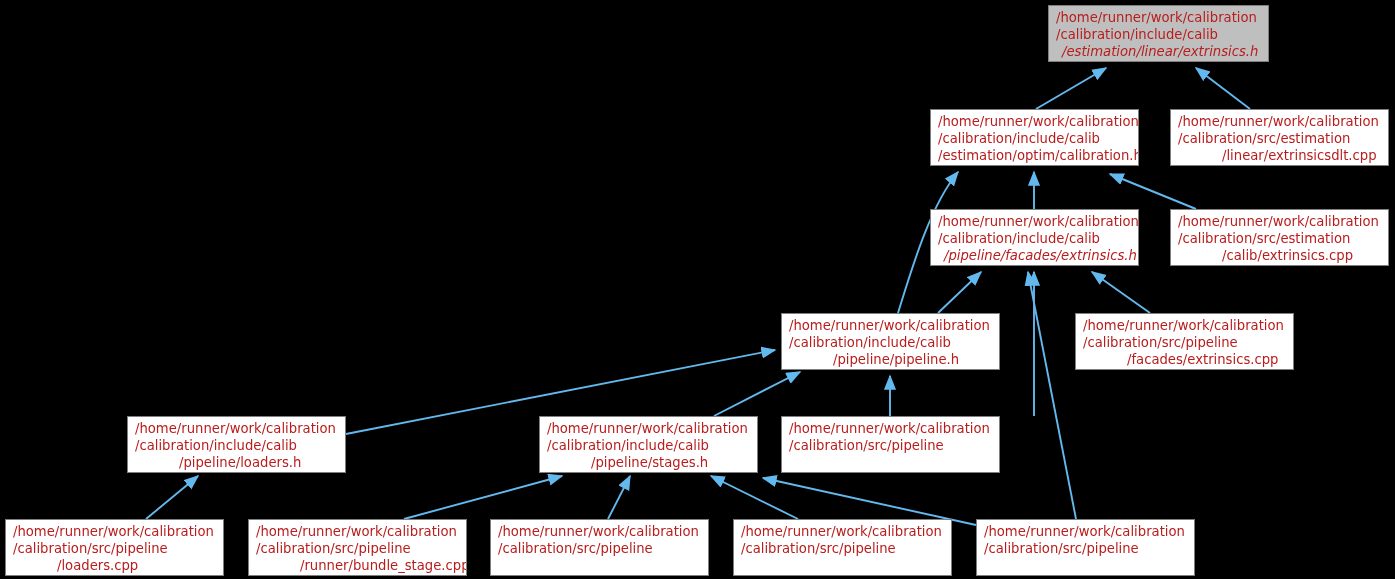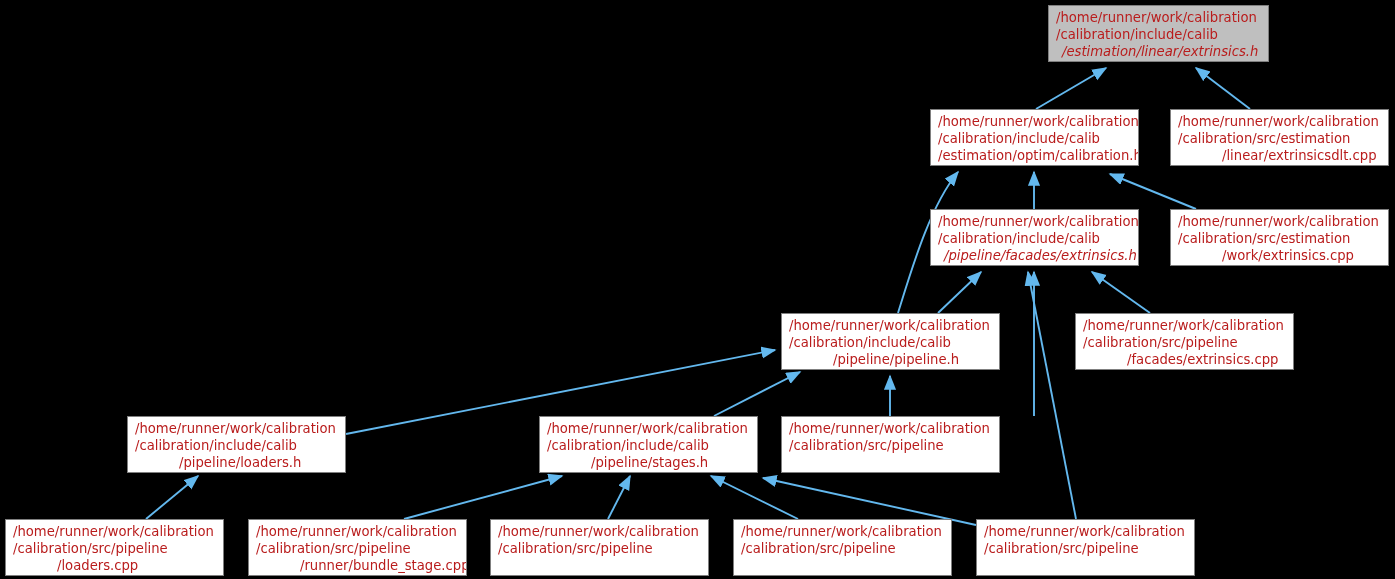--- a/index.html
+++ b/index.html
@@ -77,21 +77,21 @@
         <path d="M608,519 L630,476" fill="none" stroke="#63b8ee" stroke-width="1.9" marker-end="url(#arrow)"></path>
         <path d="M798,519 L711,476" fill="none" stroke="#63b8ee" stroke-width="1.9" marker-end="url(#arrow)"></path>
         <path d="M976,525 L763,478" fill="none" stroke="#63b8ee" stroke-width="1.9" marker-end="url(#arrow)"></path>
       </g>
   </svg>
   <div id="nodes-layer">
       <div class="gnode root" title="/home/runner/work/calibration/calibration/include/calib/estimation/linear/extrinsics.h" style="left: 1048px; top: 5px; width: 221px; height: 57px;"><span class="ln">/home/runner/work/calibration</span><span class="ln">/calibration/include/calib</span><span class="ln ind-sm">/estimation/linear/extrinsics.h</span></div>
       <div class="gnode" title="/home/runner/work/calibration/calibration/include/calib/estimation/optim/extrinsics.h" style="left: 930px; top: 109px; width: 209px; height: 57px;"><span class="ln">/home/runner/work/calibration</span><span class="ln">/calibration/include/calib</span><span class="ln">/estimation/optim/calibration.h</span></div>
       <div class="gnode" title="/home/runner/work/calibration/calibration/src/estimation/linear/extrinsicsdlt.cpp" style="left: 1170px; top: 109px; width: 219px; height: 57px;"><span class="ln">/home/runner/work/calibration</span><span class="ln">/calibration/src/estimation</span><span class="ln ind">/linear/extrinsicsdlt.cpp</span></div>
       <div class="gnode" title="/home/runner/work/calibration/calibration/include/calib/pipeline/facades/extrinsics.h" style="left: 930px; top: 209px; width: 209px; height: 57px;"><span class="ln">/home/runner/work/calibration</span><span class="ln">/calibration/include/calib</span><span class="ln ind-sm">/pipeline/facades/extrinsics.h</span></div>
-      <div class="gnode" title="/home/runner/work/calibration/calibration/src/estimation/optim/extrinsics.cpp" style="left: 1170px; top: 209px; width: 219px; height: 57px;"><span class="ln">/home/runner/work/calibration</span><span class="ln">/calibration/src/estimation</span><span class="ln ind">/work/extrinsics.cpp</span></div>
+      <div class="gnode" title="/home/runner/work/calibration/calibration/src/estimation/optim/extrinsics.cpp" style="left: 1170px; top: 209px; width: 219px; height: 57px;"><span class="ln">/home/runner/work/calibration</span><span class="ln">/calibration/src/estimation</span><span class="ln ind">/calib/extrinsics.cpp</span></div>
       <div class="gnode" title="/home/runner/work/calibration/calibration/include/calib/pipeline/pipeline.h" style="left: 781px; top: 313px; width: 219px; height: 57px;"><span class="ln">/home/runner/work/calibration</span><span class="ln">/calibration/include/calib</span><span class="ln ind">/pipeline/pipeline.h</span></div>
       <div class="gnode" title="/home/runner/work/calibration/calibration/src/pipeline/facades/extrinsics.cpp" style="left: 1075px; top: 313px; width: 219px; height: 57px;"><span class="ln">/home/runner/work/calibration</span><span class="ln">/calibration/src/pipeline</span><span class="ln ind">/facades/extrinsics.cpp</span></div>
       <div class="gnode" title="/home/runner/work/calibration/calibration/include/calib/pipeline/loaders.h" style="left: 127px; top: 416px; width: 219px; height: 57px;"><span class="ln">/home/runner/work/calibration</span><span class="ln">/calibration/include/calib</span><span class="ln ind">/pipeline/loaders.h</span></div>
       <div class="gnode" title="/home/runner/work/calibration/calibration/include/calib/pipeline/stages.h" style="left: 539px; top: 416px; width: 219px; height: 57px;"><span class="ln">/home/runner/work/calibration</span><span class="ln">/calibration/include/calib</span><span class="ln ind">/pipeline/stages.h</span></div>
       <div class="gnode" title="/home/runner/work/calibration/calibration/src/pipeline/pipeline.cpp" style="left: 781px; top: 416px; width: 219px; height: 57px;"><span class="ln">/home/runner/work/calibration</span><span class="ln">/calibration/src/pipeline</span></div>
       <div class="gnode" title="/home/runner/work/calibration/calibration/src/pipeline/loaders.cpp" style="left: 5px; top: 519px; width: 219px; height: 57px;"><span class="ln">/home/runner/work/calibration</span><span class="ln">/calibration/src/pipeline</span><span class="ln ind">/loaders.cpp</span></div>
       <div class="gnode" title="/home/runner/work/calibration/calibration/src/pipeline/stages/bundle_stage.cpp" style="left: 248px; top: 519px; width: 219px; height: 57px;"><span class="ln">/home/runner/work/calibration</span><span class="ln">/calibration/src/pipeline</span><span class="ln ind">/runner/bundle_stage.cpp</span></div>
       <div class="gnode" title="/home/runner/work/calibration/calibration/src/pipeline/stages/handeye_stage.cpp" style="left: 490px; top: 519px; width: 219px; height: 57px;"><span class="ln">/home/runner/work/calibration</span><span class="ln">/calibration/src/pipeline</span></div>
       <div class="gnode" title="/home/runner/work/calibration/calibration/src/pipeline/stages/intrinsic_stage.cpp" style="left: 733px; top: 519px; width: 219px; height: 57px;"><span class="ln">/home/runner/work/calibration</span><span class="ln">/calibration/src/pipeline</span></div>
       <div class="gnode" title="/home/runner/work/calibration/calibration/src/pipeline/stages/stereo_stage.cpp" style="left: 976px; top: 519px; width: 219px; height: 57px;"><span class="ln">/home/runner/work/calibration</span><span class="ln">/calibration/src/pipeline</span></div>

